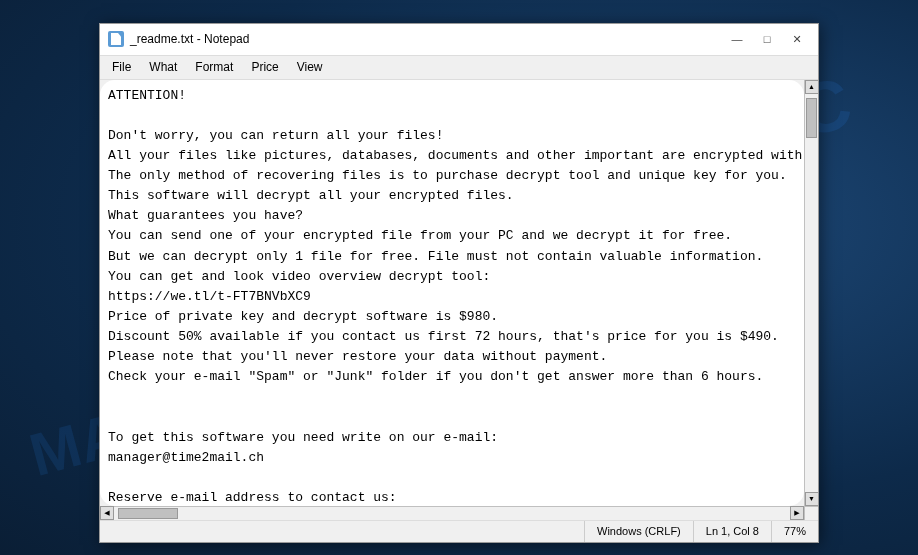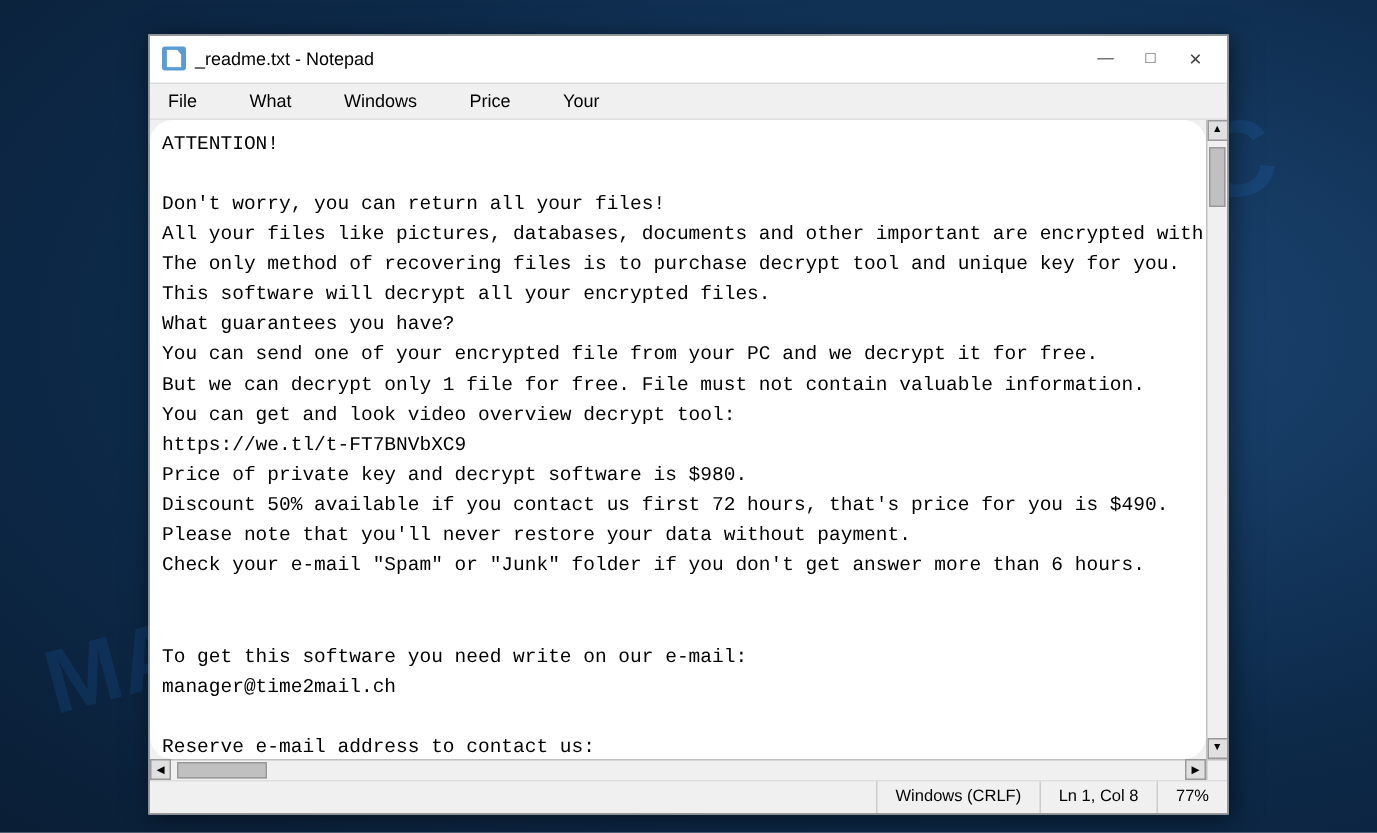--- a/index.html
+++ b/index.html
@@ -124,21 +124,21 @@
 
     
     .menu-bar {
       display: flex;
       align-items: center;
       background: #f0f0f0;
       height: 24px;
       padding: 0 4px;
       border-bottom: 1px solid #ddd;
       flex-shrink: 0;
-      gap: 19px;
+      gap: 2px;
     }
 
     .menu-item {
       padding: 2px 8px;
       font-size: 12px;
       color: #000;
       cursor: pointer;
     }
 
     
@@ -293,23 +293,23 @@
     <div class="title-controls">
       <button class="title-btn">—</button>
       <button class="title-btn">□</button>
       <button class="title-btn close">✕</button>
     </div>
   </div>
 
   <div class="menu-bar">
     <span class="menu-item">File</span>
     <span class="menu-item">What</span>
-    <span class="menu-item">Windows</span>
+    <span class="menu-item">Format</span>
     <span class="menu-item">Price</span>
-    <span class="menu-item">Your</span>
+    <span class="menu-item">View</span>
   </div>
 
   <div class="content-area">
     <div class="text-content">ATTENTION!
 
 Don't worry, you can return all your files!
 All your files like pictures, databases, documents and other important are encrypted with s
 The only method of recovering files is to purchase decrypt tool and unique key for you.
 This software will decrypt all your encrypted files.
 What guarantees you have?

